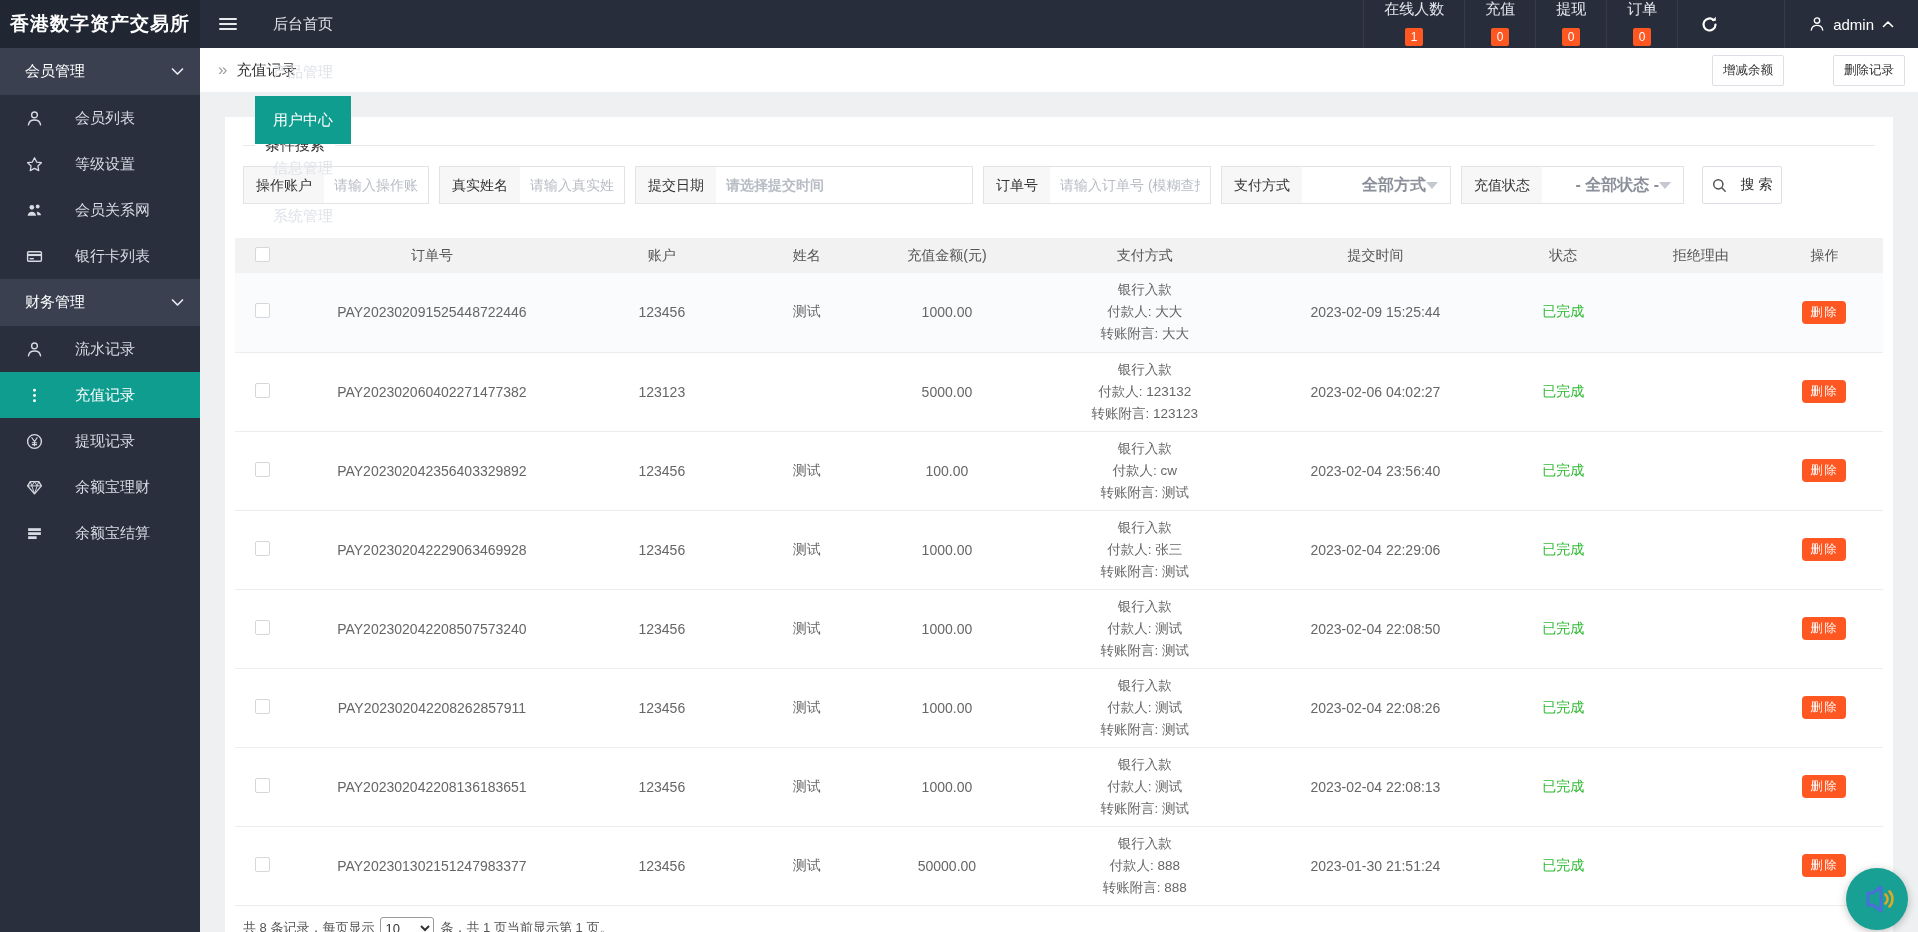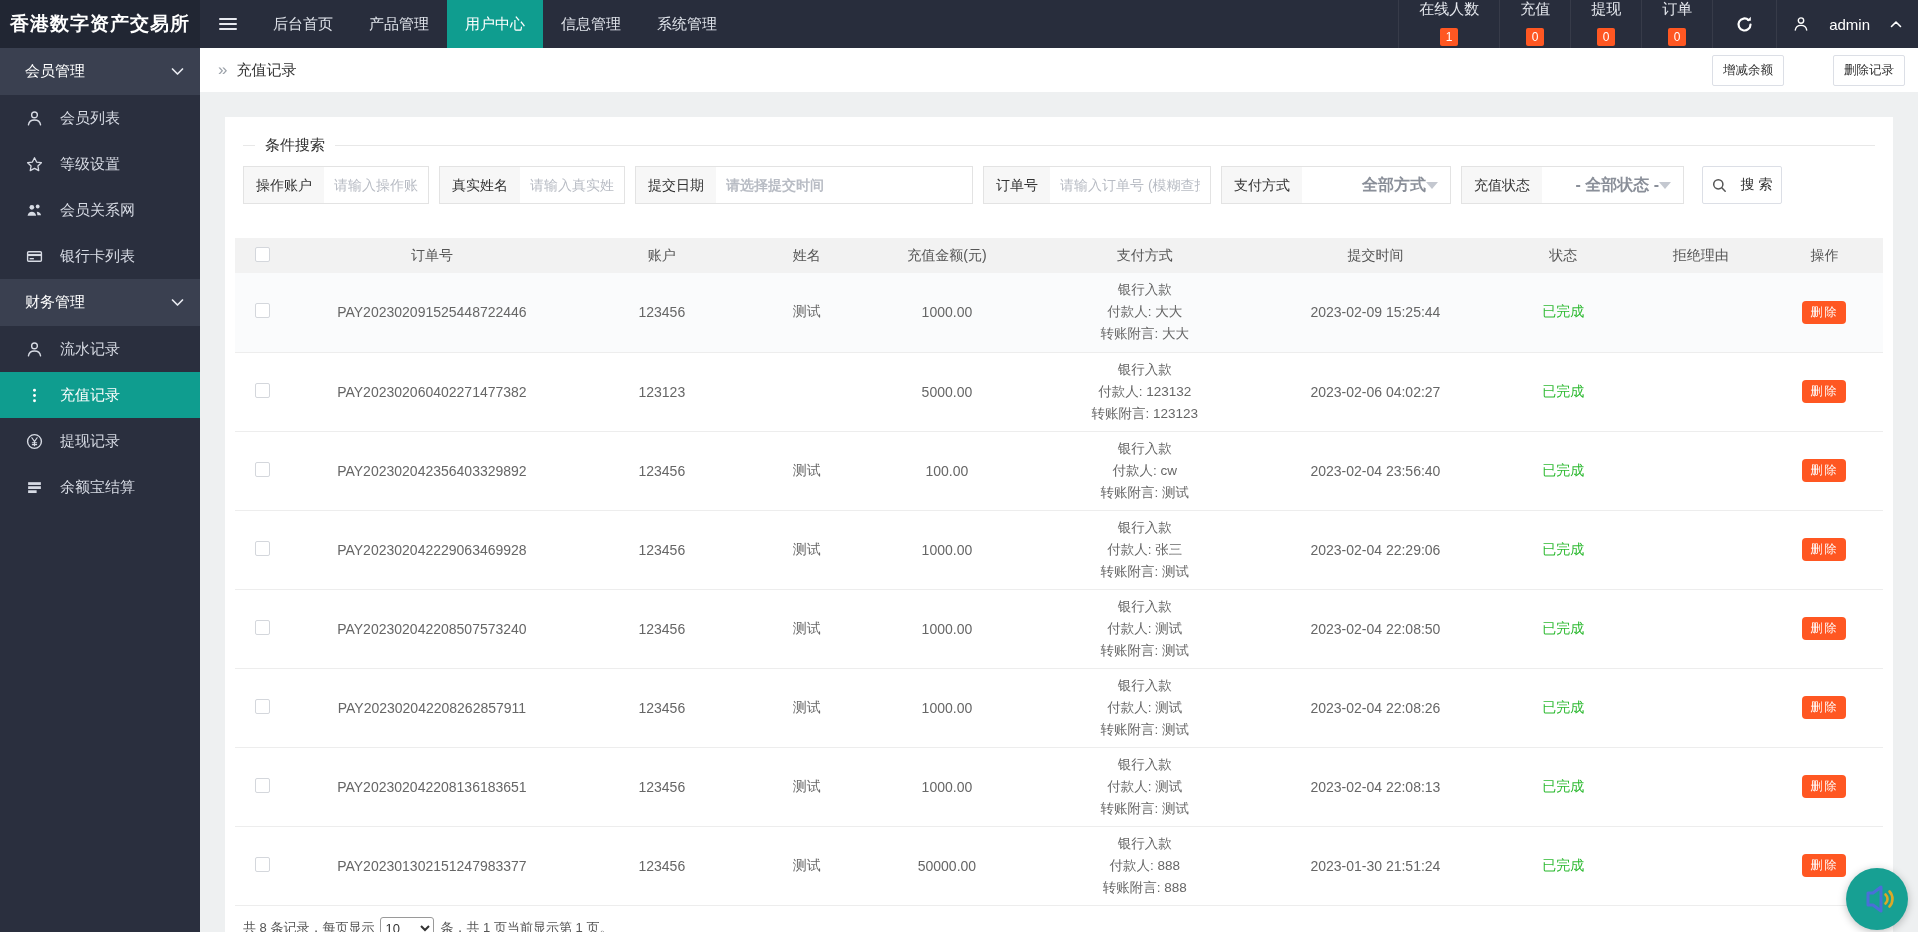--- a/index.html
+++ b/index.html
@@ -15,34 +15,34 @@
     background:#eef0f1;
   }
   svg{display:block;}
 
   
   .navbar{position:absolute;top:0;left:0;right:0;height:48px;background:#282d3c;display:flex;align-items:stretch;z-index:30;}
   .logo{width:200px;background:#212633;color:#fff;font-size:19px;font-weight:bold;line-height:48px;text-align:center;letter-spacing:1px;flex:none;}
   .hamburger{width:55px;display:flex;align-items:center;justify-content:center;cursor:pointer;}
   .hamburger .bars{width:18px;}
   .hamburger .bars span{display:block;height:2px;background:#e8eaf0;margin:3px 0;border-radius:1px;}
-  .nav-menu{display:flex;align-items:flex-start;}
+  .nav-menu{display:flex;align-items:flex-start;flex-direction:column;}
   .nav-item{padding:0 18px;line-height:48px;font-size:15px;color:#dfe3ea;cursor:pointer;white-space:nowrap;}
   .nav-item.active{background:var(--accent);color:#fff;}
   .nav-right{margin-left:auto;display:flex;align-items:stretch;}
   .stat{display:flex;align-items:center;gap:9px;padding:0 20px;border-left:1px solid rgba(255,255,255,0.07);cursor:pointer;flex-direction:column;}
   .stat-label{color:#e6e9ef;font-size:15px;}
   .badge{background:var(--danger);color:#fff;font-size:12px;line-height:18px;height:18px;padding:0 6px;border-radius:2px;}
   .icon-btn{display:flex;align-items:center;padding:0 22px;border-left:1px solid rgba(255,255,255,0.07);cursor:pointer;}
-  .user-box{display:flex;align-items:center;gap:20px;padding:0 16px;border-left:1px solid rgba(255,255,255,0.07);color:#fff;font-size:15px;cursor:pointer;}
+  .user-box{display:flex;align-items:center;gap:8px;padding:0 24px;border-left:1px solid rgba(255,255,255,0.07);color:#fff;font-size:15px;cursor:pointer;margin-left:43px;}
 
   
   .sidebar{position:absolute;top:48px;left:0;bottom:0;width:200px;background:#2a2f3e;z-index:20;}
   .sec-header{height:47px;padding:0 16px 0 25px;background:#3a4050;color:#fff;font-size:15px;display:flex;align-items:center;justify-content:space-between;cursor:pointer;}
-  .side-item{height:46px;display:flex;align-items:center;padding-left:26px;gap:17px;color:#d7dbe4;font-size:15px;cursor:pointer;}
+  .side-item{height:46px;display:flex;align-items:center;padding-left:26px;gap:32px;color:#d7dbe4;font-size:15px;cursor:pointer;}
   .side-item.active{background:var(--accent);color:#fff;}
   .side-item svg{flex:none;}
 
   
   .main{position:absolute;left:200px;top:48px;right:0;bottom:0;background:#eef0f1;}
   .topbar{height:44px;background:#fff;display:flex;align-items:center;padding:0 13px 0 18px;}
   .crumb-arrow{color:#9aa0a8;font-size:17px;}
   .crumb-text{font-size:15px;color:#333;margin-left:9px;}
   .topbar-actions{margin-left:auto;display:flex;gap:9px;}
   .tbtn{background:#fff;border:1px solid #dcdfe6;border-radius:2px;padding:6px 10px;font-size:12.5px;color:#333;cursor:pointer;margin-left:40px;}
@@ -187,20 +187,27 @@
       <circle cx="8" cy="13" r="1.4" fill="#fff"></circle>
     </svg>
     <span>充值记录</span>
   </div>
   <div class="side-item">
     <svg width="17" height="17" viewBox="0 0 16 16">
       <circle cx="8" cy="8" r="6.5" fill="none" stroke="#d7dbe4" stroke-width="1.3"></circle>
       <path d="M5.5 4.5L8 8l2.5-3.5M8 8v4M6 9.2h4M6 11h4" fill="none" stroke="#d7dbe4" stroke-width="1.1" stroke-linecap="round"></path>
     </svg>
     <span>提现记录</span>
+  </div>
+  <div class="side-item">
+    <svg width="17" height="17" viewBox="0 0 16 16">
+      <path d="M4 2.5h8l2.5 4L8 14 1.5 6.5z" fill="none" stroke="#d7dbe4" stroke-width="1.2" stroke-linejoin="round"></path>
+      <path d="M1.5 6.5h13M5.5 6.5L8 14l2.5-7.5M4 2.5l1.5 4L8 2.5l2.5 4 1.5-4" fill="none" stroke="#d7dbe4" stroke-width="0.9" stroke-linejoin="round"></path>
+    </svg>
+    <span>余额宝理财</span>
   </div>
   <div class="side-item">
     <svg width="17" height="17" viewBox="0 0 16 16">
       <rect x="2" y="3" width="12" height="2.6" fill="#d7dbe4"></rect>
       <rect x="2" y="6.8" width="12" height="2.6" fill="#d7dbe4"></rect>
       <rect x="2" y="10.6" width="8" height="2.6" fill="#d7dbe4"></rect>
     </svg>
     <span>余额宝结算</span>
   </div>
 </div>

